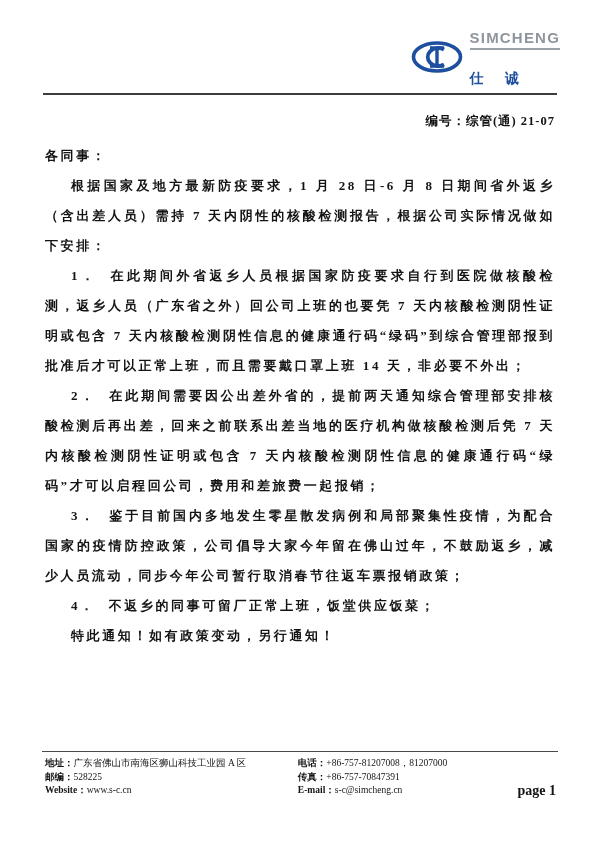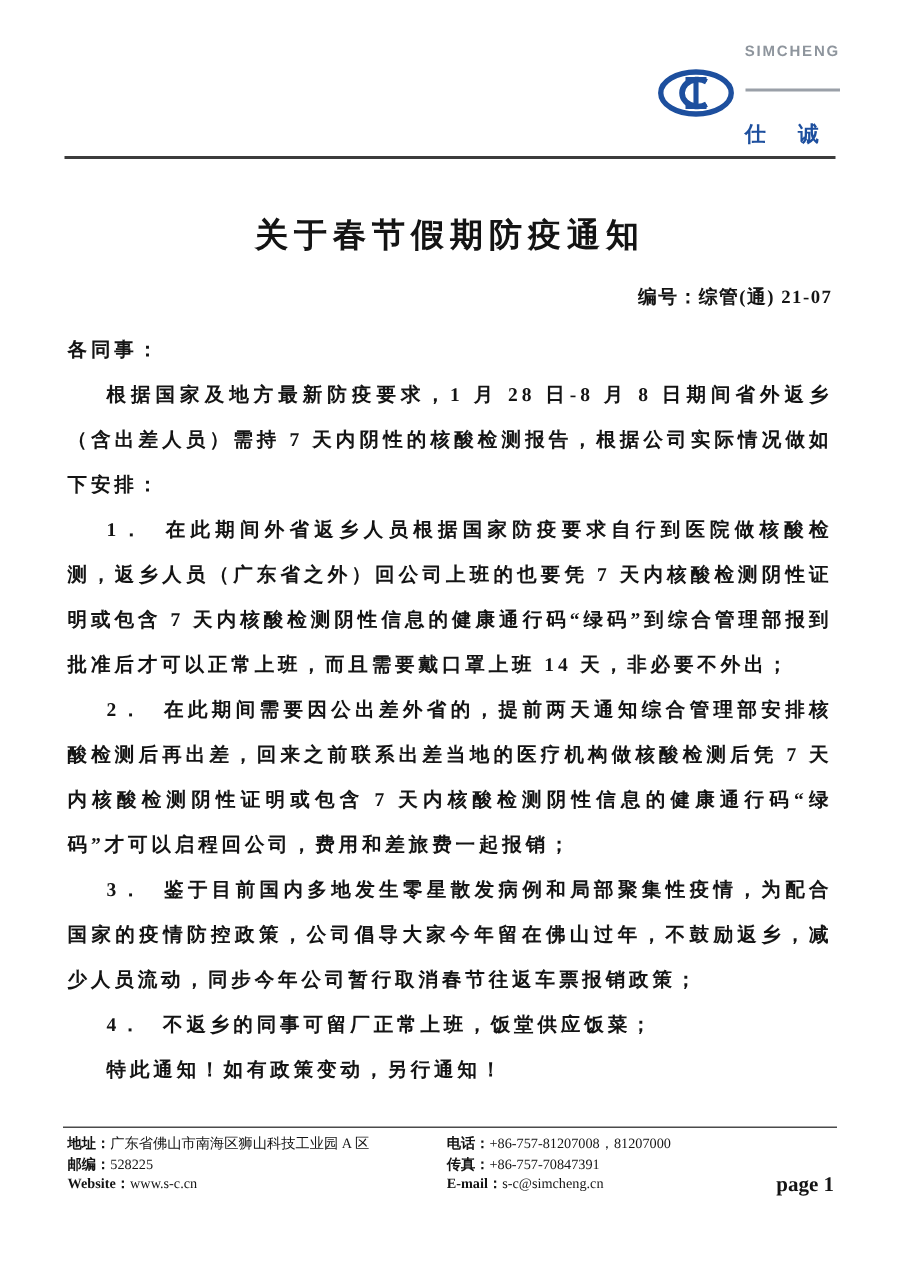--- a/index.html
+++ b/index.html
@@ -7,22 +7,22 @@
     width:600px;height:848px;position:relative;background:#fff;overflow:hidden;
     font-family:"Liberation Serif","DejaVu Serif",serif;color:#141414;
   }
   
   .header{display:flex;justify-content:flex-end;align-items:flex-start;padding:29px 40px 0 45px;}
   .logo{display:flex;align-items:center;gap:7px;}
   .logo-mark{flex:0 0 auto;}
   .logo-text{display:flex;flex-direction:column;align-items:flex-start;}
   .brand-en{
     font-family:"Liberation Sans","DejaVu Sans",sans-serif;
-    font-size:10px;font-weight:bold;letter-spacing:1.2px;color:#8e959d;
-    border-bottom:2px solid #9aa0a8;padding-bottom:19px;
+    font-size:15px;font-weight:bold;letter-spacing:1.2px;color:#8e959d;
+    border-bottom:2px solid #9aa0a8;padding-bottom:2px;
   }
   .brand-cn{color:#1d4f9e;font-size:14px;font-weight:bold;letter-spacing:9px;margin-top:20px;white-space:nowrap;}
   .header-rule{border:none;border-top:2px solid #3c3c3c;margin:5px 43px 0 43px;}
   
   .title{text-align:center;font-size:22px;font-weight:bold;letter-spacing:4px;margin:36px 0 0 0;}
   .doc-number{text-align:right;margin:18px 45px 0 0;font-size:12.5px;font-weight:bold;letter-spacing:1px;font-family:Liberation Serif, serif;}
   
   .body-text{
     margin:11px 45px 0 45px;font-size:13px;font-weight:bold;line-height:30px;
     text-align:justify;letter-spacing:2.6px;
@@ -61,26 +61,25 @@
         </svg>
       </span>
       <span class="logo-text">
         <span class="brand-en">SIMCHENG</span>
         <span class="brand-cn">仕 诚</span>
       </span>
     </div>
   </div>
   <hr class="header-rule">
 
-  <div class="title">关于春节假期防疫通知</div>
   <div class="doc-number">编号：综管(通) 21-07</div>
 
   <div class="body-text">
     <p>各同事：</p>
-    <p class="indent">根据国家及地方最新防疫要求，1 月 28 日-8 月 8 日期间省外返乡（含出差人员）需持 7 天内阴性的核酸检测报告，根据公司实际情况做如下安排：</p>
+    <p class="indent">根据国家及地方最新防疫要求，1 月 28 日-6 月 8 日期间省外返乡（含出差人员）需持 7 天内阴性的核酸检测报告，根据公司实际情况做如下安排：</p>
     <p class="indent"><span class="item-no">1．</span><span>在此期间外省返乡人员根据国家防疫要求自行到医院做核酸检测，返乡人员（广东省之外）回公司上班的也要凭 7 天内核酸检测阴性证明或包含 7 天内核酸检测阴性信息的健康通行码“绿码”到综合管理部报到批准后才可以正常上班，而且需要戴口罩上班 14 天，非必要不外出；</span></p>
     <p class="indent"><span class="item-no">2．</span><span>在此期间需要因公出差外省的，提前两天通知综合管理部安排核酸检测后再出差，回来之前联系出差当地的医疗机构做核酸检测后凭 7 天内核酸检测阴性证明或包含 7 天内核酸检测阴性信息的健康通行码“绿码”才可以启程回公司，费用和差旅费一起报销；</span></p>
     <p class="indent"><span class="item-no">3．</span><span>鉴于目前国内多地发生零星散发病例和局部聚集性疫情，为配合国家的疫情防控政策，公司倡导大家今年留在佛山过年，不鼓励返乡，减少人员流动，同步今年公司暂行取消春节往返车票报销政策；</span></p>
     <p class="indent"><span class="item-no">4．</span><span>不返乡的同事可留厂正常上班，饭堂供应饭菜；</span></p>
     <p class="indent">特此通知！如有政策变动，另行通知！</p>
   </div>
 
 
   <div class="footer">
     <div class="f-col-left">

